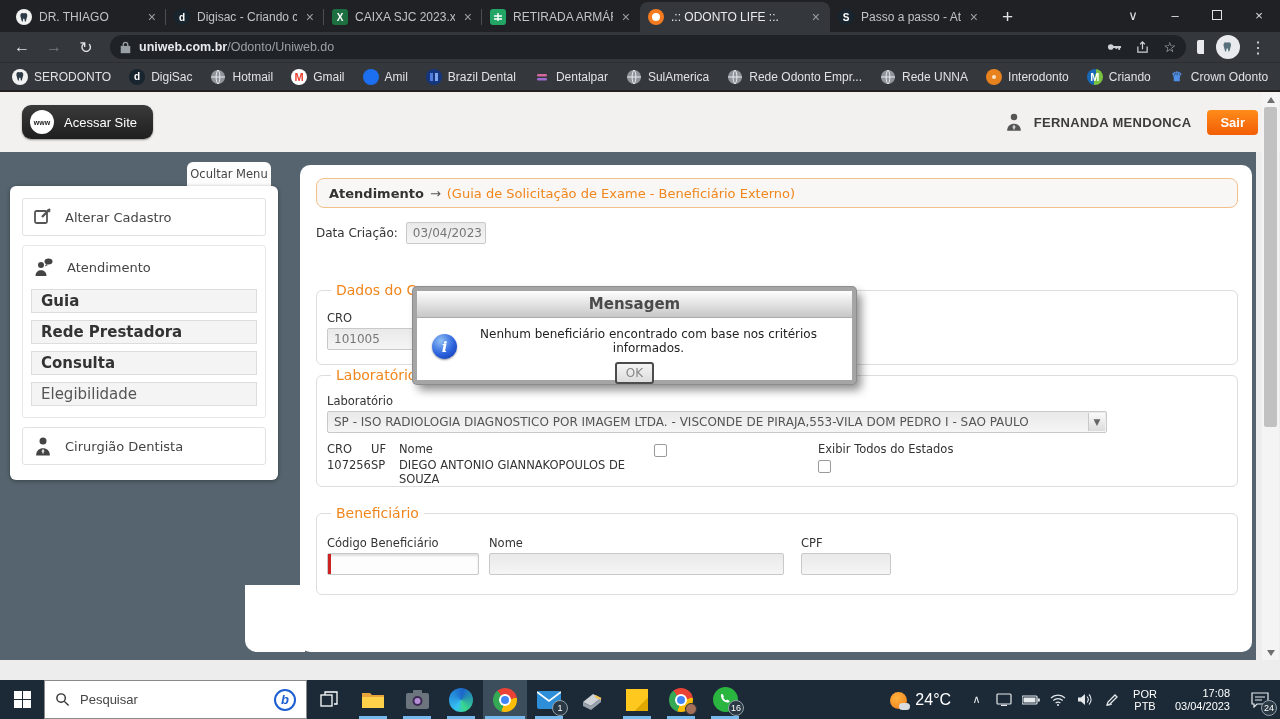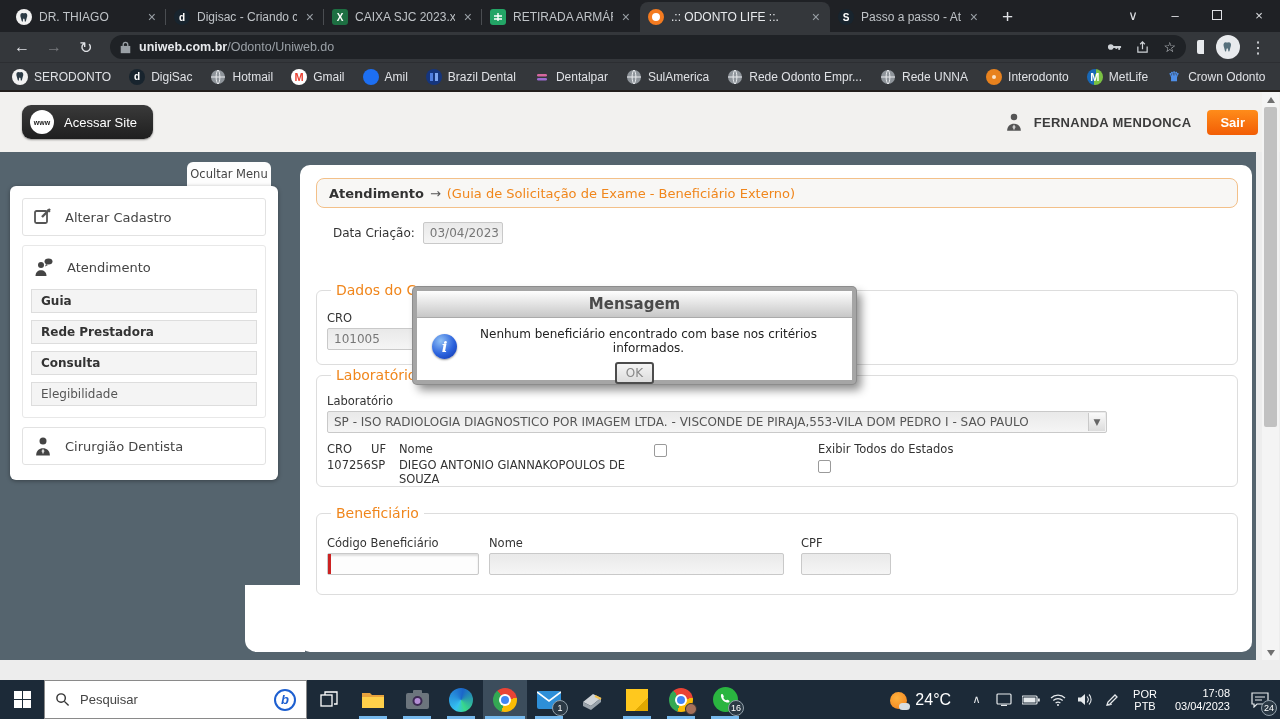--- a/index.html
+++ b/index.html
@@ -60,30 +60,30 @@
   .panel-patch { position:absolute; left:245px; top:493px; width:60px; height:67px; background:#fff; border-radius:0 0 0 12px; }
 
   .ocultar { position:absolute; left:187px; top:70px; width:84px; height:24px; background:#fdfdfd; border-radius:6px 6px 0 0;
              font-size:11.5px; color:#444; display:flex; align-items:center; justify-content:center; font-family:"DejaVu Sans",sans-serif; }
   .side-card { position:absolute; left:10px; top:94px; width:268px; height:294px; background:#fff; border-radius:6px;
                box-shadow:0 1px 4px rgba(0,0,0,.35); padding:12px; font-family:"DejaVu Sans",sans-serif; }
   .side-box { border:1px solid #e2e2e2; border-radius:3px; height:38px; display:flex; align-items:center; gap:12px; padding:0 10px; font-size:13px; color:#444; }
   .side-group { border:1px solid #e8e8e8; border-radius:3px; margin:9px 0; padding:6px 6px 4px; }
   .side-group-hd { display:flex; align-items:center; gap:12px; height:30px; padding-left:4px; font-size:13px; color:#444; }
   .sub-item { background:#f4f4f4; border:1px solid #ddd; height:24px; display:flex; align-items:center; padding-left:9px;
-              font-size:12px; color:#333; margin:7px 2px; }
+              font-size:15px; color:#333; margin:7px 2px; }
   .sub-item.bold { font-weight:bold; }
   .sub-item.plain { color:#555; }
 
   .breadcrumb { position:absolute; left:16px; top:13px; width:922px; height:30px; background:#f8f7f5; border:1px solid #f3c089;
                 border-radius:8px; display:flex; align-items:center; padding:0 12px; gap:6px; font-size:13px; }
   .bc-section { font-weight:bold; color:#333; }
   .bc-arrow { color:#555; }
   .bc-page { color:#f0861c; }
-  .row-dc { position:absolute; left:33px; top:57px; display:flex; align-items:center; gap:8px; font-size:12px; color:#333; }
+  .row-dc { position:absolute; left:16px; top:57px; display:flex; align-items:center; gap:8px; font-size:12px; color:#333; }
   .input { background:linear-gradient(#e9e9e9,#f5f5f5); border:1px solid #c9c9c9; border-radius:2px; height:22px;
            font-size:12px; color:#777; display:flex; align-items:center; padding:0 6px; }
   .fieldset { position:absolute; left:16px; width:922px; border:1px solid #ddd; border-radius:6px; }
   .legend { position:absolute; top:-9px; left:14px; background:#fff; padding:0 5px; color:#f0861c; font-size:14px; }
   .flabel { font-size:11.5px; color:#333; margin-bottom:3px; }
   .fs-dados { top:125px; height:75px; padding:20px 10px 0; }
   .fs-lab { top:210px; height:112px; padding:18px 10px 0; }
   .fs-ben { top:348px; height:82px; padding:22px 10px 0; }
   .select { width:780px; position:relative; padding-right:20px; overflow:hidden; white-space:nowrap; color:#555; }
   .select-arrow { position:absolute; right:1px; top:1px; bottom:1px; width:17px; background:linear-gradient(#fafafa,#dcdcdc);
@@ -319,21 +319,21 @@
   <span class="bm">
       <span class="bmfav" style="background:#e8821e;">
         <svg width="10" height="10" viewBox="0 0 10 10">
           <circle cx="5" cy="5" r="2" fill="#fbe3c8"></circle>
         </svg>
       </span>
       <span>Interodonto</span>
     </span>
   <span class="bm">
       <span class="bmfav" style="background:linear-gradient(100deg,#1868b7 50%,#7ac143 50%);color:#fff;font-size:11px;">M</span>
-      <span>MetLife</span>
+      <span>Criando</span>
     </span>
   <span class="bm">
       <span class="bmfav" style="color:#4f8fe8;font-size:13px;">♛</span>
       <span>Crown Odonto</span>
     </span>
 
 </div>
 <div class="chrome-line"></div>
 
 <div class="viewport">

